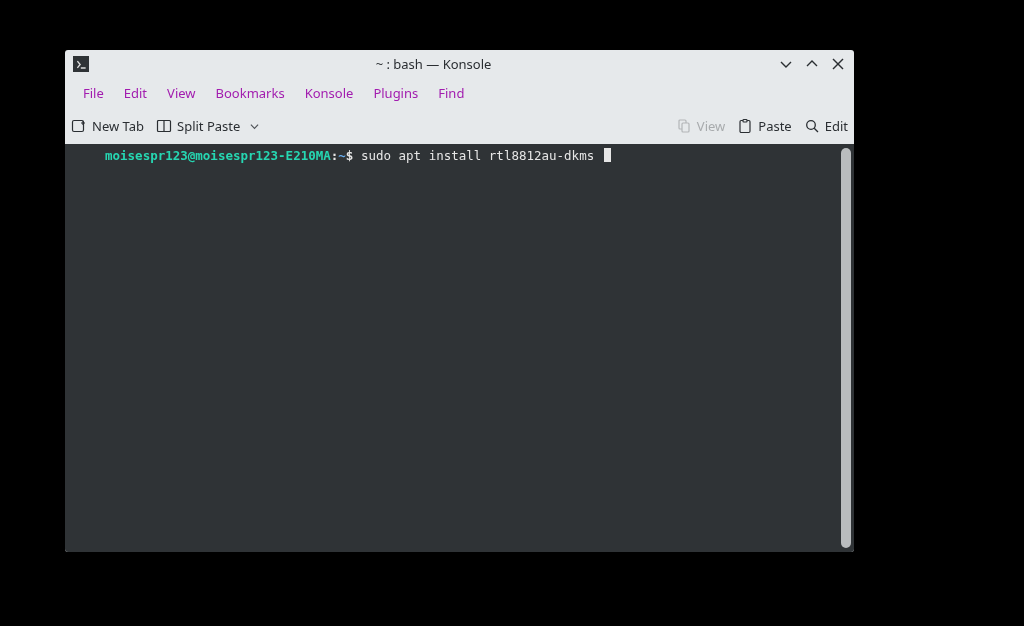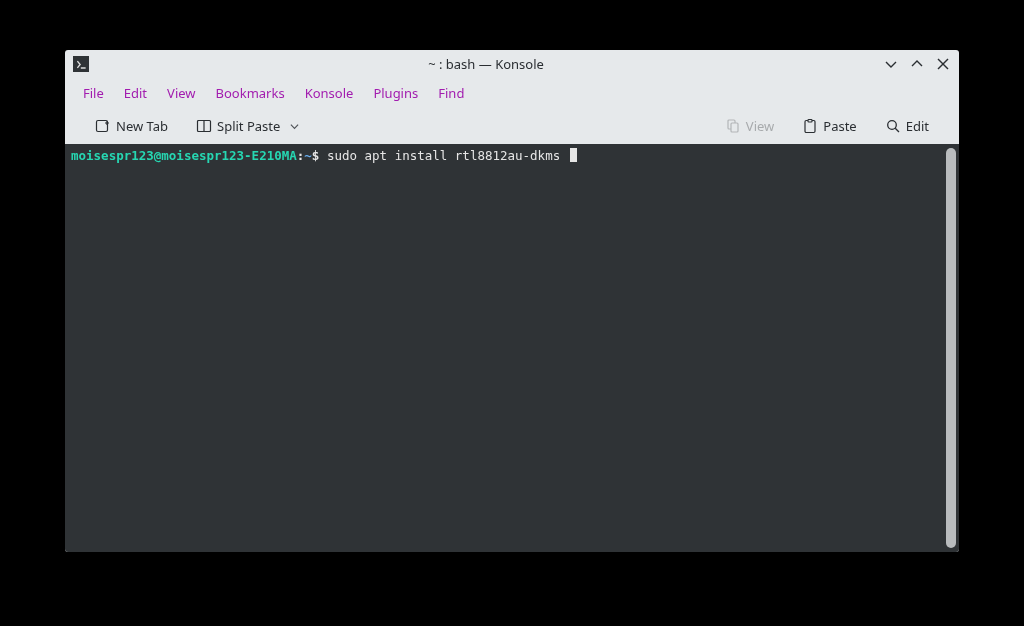--- a/index.html
+++ b/index.html
@@ -8,21 +8,21 @@
       height: 626px;
       background: #000;
       font-family: "Noto Sans", "Segoe UI", sans-serif;
       font-size: 13px;
       overflow: hidden;
     }
     .window {
       position: absolute;
       left: 65px;
       top: 50px;
-      width: 894px;
+      width: 789px;
       height: 502px;
       background: #e6e9eb;
       border-radius: 3px;
       box-shadow: 0 4px 24px rgba(0,0,0,0.6);
       display: flex;
       flex-direction: column;
       overflow: hidden;
     }
     .titlebar {
       height: 28px;
@@ -69,22 +69,21 @@
     }
     .menubar .menu-item {
       padding: 5px 10px;
       color: #a21caf;
       cursor: pointer;
     }
     .toolbar {
       height: 36px;
       display: flex;
       align-items: center;
-      padding: 0 24px;
-      gap: 16px;
+      padding: 0 0;
     }
     .toolbar .tb-btn {
       display: flex;
       align-items: center;
       gap: 5px;
       padding: 4px 6px;
       color: #2a2e32;
       cursor: pointer;
     }
     .toolbar .tb-btn.disabled { color: #a8abad; cursor: default; }
@@ -97,20 +96,21 @@
       display: flex;
     }
     .terminal {
       flex: 1;
       padding: 3px 6px;
       font-family: "Hack", "DejaVu Sans Mono", "Liberation Mono", monospace;
       font-size: 12.5px;
       line-height: 18px;
       white-space: pre;
       color: #e6e6e6;
+      margin-left: 34px;
     }
     .prompt { color: #26d7b2; font-weight: bold; }
     .colon { color: #e6e6e6; font-weight: bold;}
     .tilde { color: #6ab0f3; font-weight: bold;}
     .cmd { color: #e6e6e6; }
     .cursor {
       display: inline-block;
       width: 7px;
       height: 14px;
       background: #e6e6e6;

